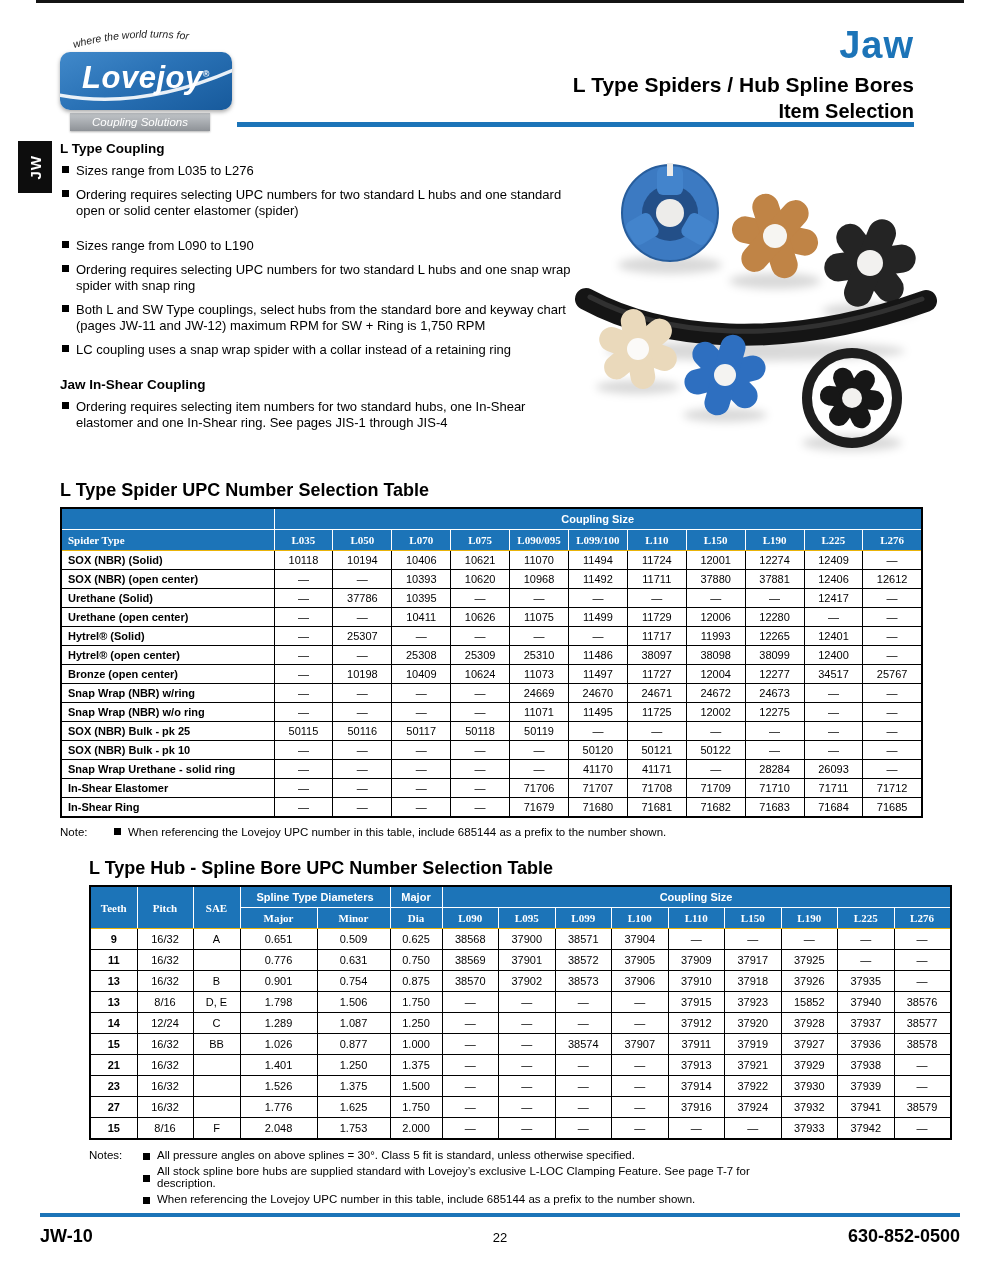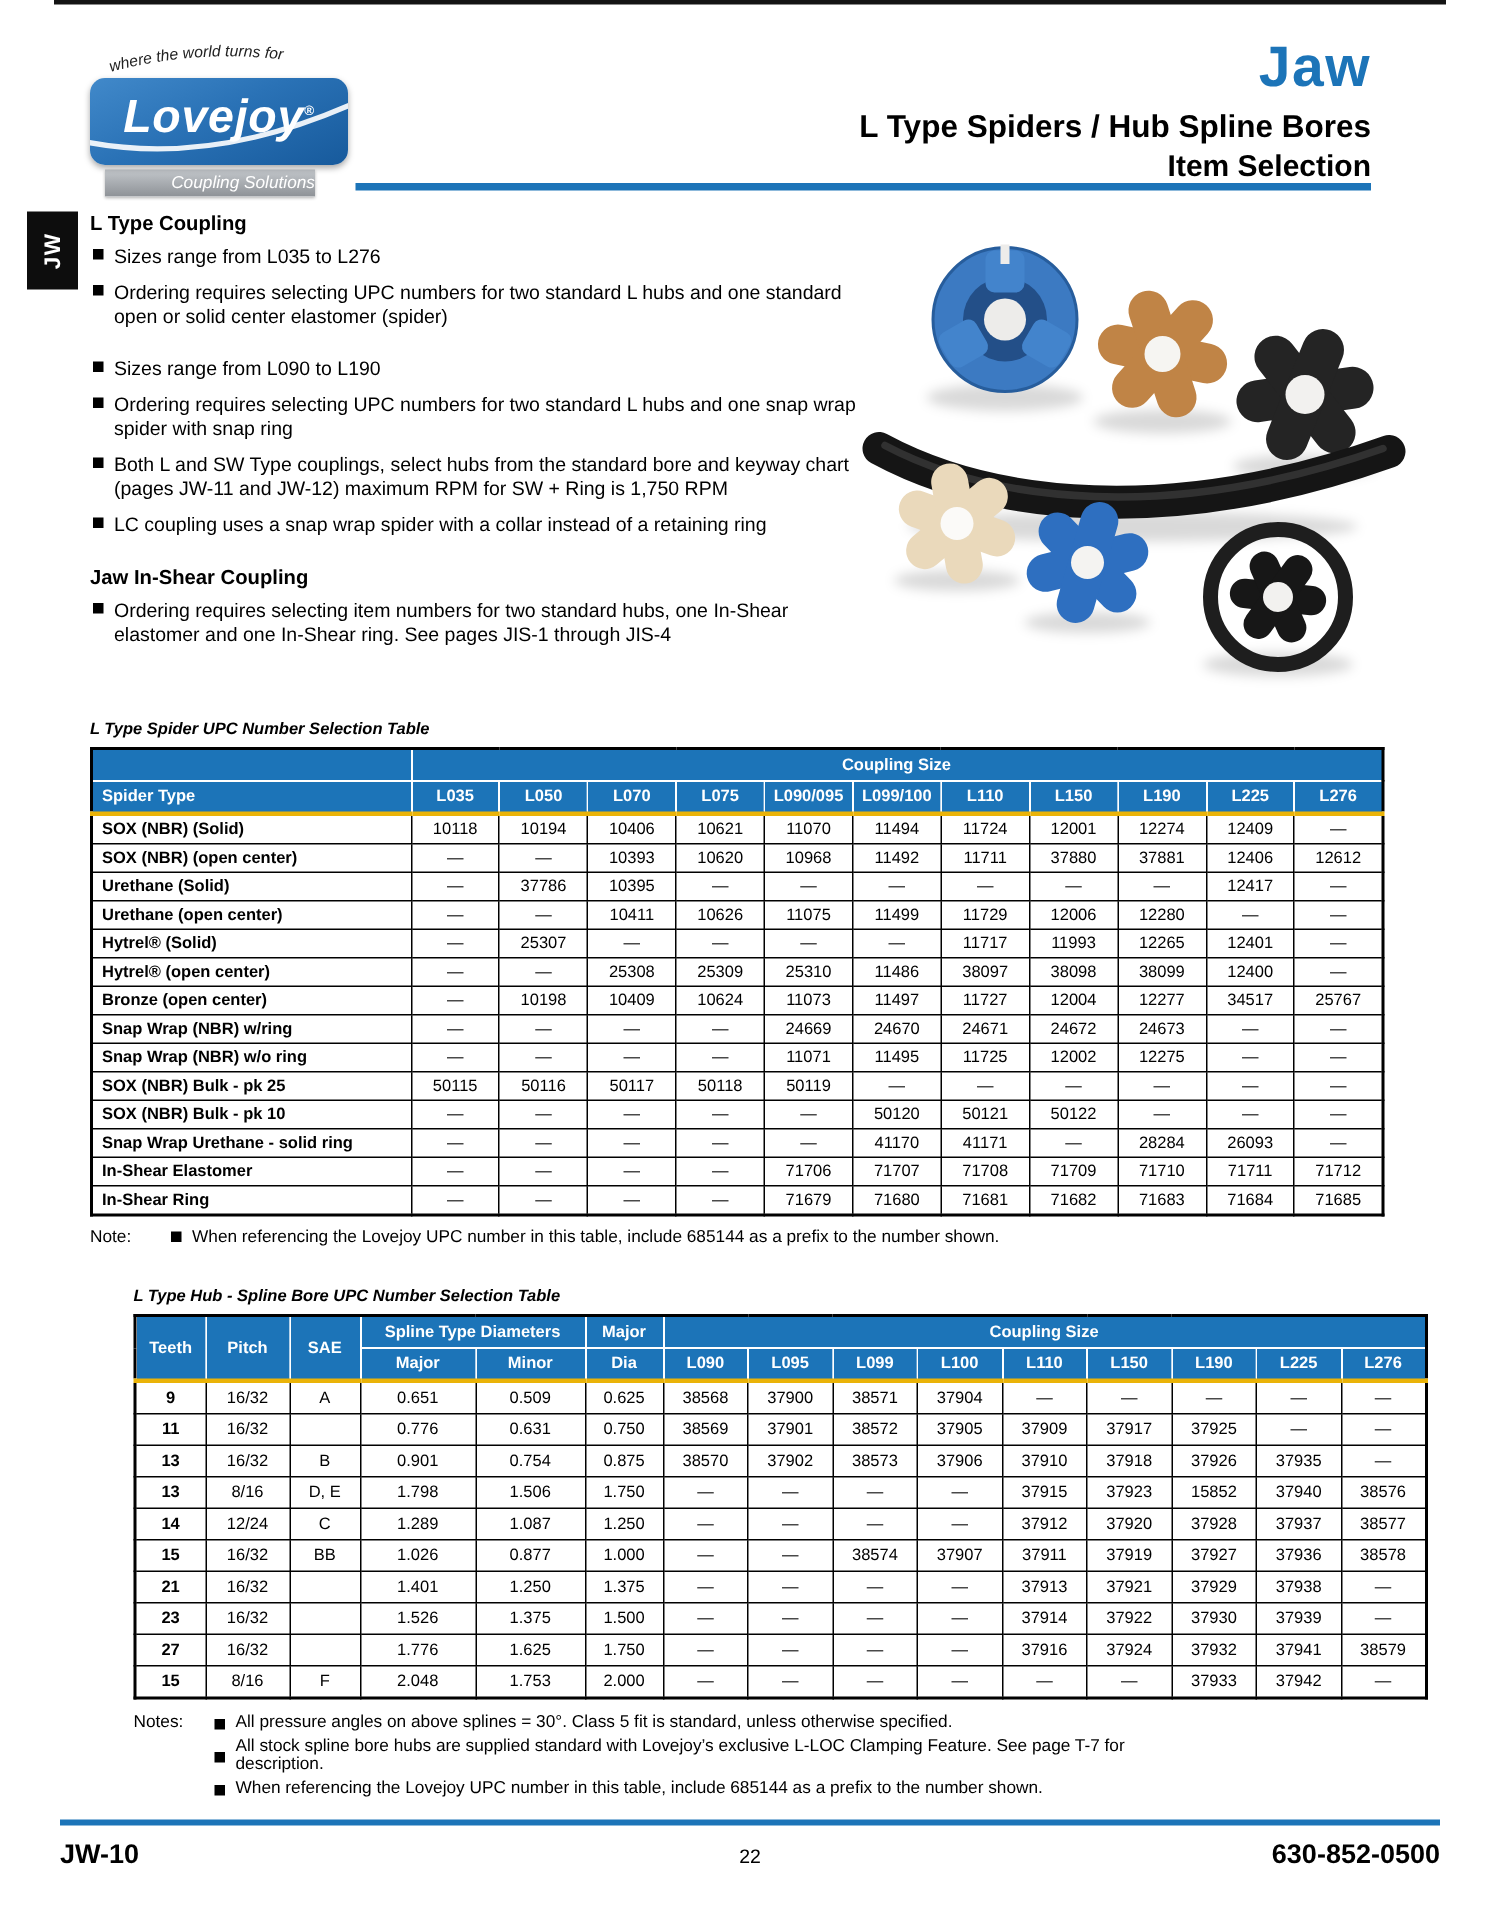--- a/index.html
+++ b/index.html
@@ -17,21 +17,21 @@
   .logo-arc { display:block; margin-left:2px; }
   .logo-box { position:relative; width:172px; height:58px; border-radius:10px;
     background:linear-gradient(155deg,#4189ca 0%, #2a72b6 45%, #175a9c 100%);
     box-shadow:0 2px 4px rgba(0,0,0,.35); overflow:hidden; }
   .logo-text { position:absolute; left:0; right:0; top:8px; text-align:center; color:#fff;
     font-size:31px; font-weight:bold; font-style:italic; letter-spacing:.5px; }
   .logo-text .reg { font-size:9px; vertical-align:super; font-style:normal; }
   .swoosh { position:absolute; left:0; top:0; }
   .logo-ribbon { width:140px; height:18px; margin:3px 0 0 10px;
     background:linear-gradient(#c3c7cb,#8e9297); color:#fff; font-size:11.5px; font-style:italic;
-    text-align:right; line-height:18px; box-shadow:0 1px 2px rgba(0,0,0,.3); }
+    text-align:center; line-height:18px; box-shadow:0 1px 2px rgba(0,0,0,.3); }
 
   
   .titles { position:absolute; top:26px; right:86px; text-align:right; }
   .t-jaw { font-size:38px; font-weight:bold; color:var(--accent); line-height:1; letter-spacing:1px; }
   .t-sub1 { margin-top:9px; font-size:21px; font-weight:bold; }
   .t-sub2 { margin-top:3px; font-size:20px; font-weight:bold; }
   .header-rule { position:absolute; left:237px; top:122px; width:677px; height:5px; background:var(--accent); }
 
   
   .side-tab { position:absolute; left:18px; top:141px; width:34px; height:52px; background:#0d0d0d;
@@ -44,25 +44,25 @@
   .sec-h { font-size:13.5px; font-weight:bold; margin-bottom:7px; }
   .bullet { display:flex; margin-bottom:7px; font-size:13px; line-height:1.28; }
   .sq { flex:none; width:7px; height:7px; background:#000; margin:3px 7px 0 2px; }
 
   
   .photo { position:absolute; left:570px; top:150px; width:372px; height:322px; }
 
   
   .tbl-block1 { position:absolute; left:60px; top:480px; width:861px; }
   .tbl-block2 { position:absolute; left:60px; top:858px; width:725px;padding-left:29px; }
-  .tbl-title { font-style:italic; font-weight:bold; font-size:11px; margin-bottom:6px; }
+  .tbl-title { font-weight:bold; font-size:18px; margin-bottom:6px; }
   table { border-collapse:collapse; width:100%; table-layout:fixed; border:2px solid #000; }
   thead th { background:var(--accent); color:#fff; font-weight:bold; font-size:11px;
     border:1px solid rgba(255,255,255,.7); padding:4px 2px; text-align:center; white-space:nowrap; overflow:hidden; }
-  thead tr:last-child th, thead th[rowspan] { border-bottom:3px solid #eab308; }
+  thead tr:last-child th, thead th[rowspan] { border-bottom:1px solid #eab308;font-family:Liberation Serif, serif; }
   thead th.left { text-align:left; padding-left:6px; }
   tbody td { border:1px solid #000; font-size:11px; text-align:center; padding:3px 2px;
     white-space:nowrap; overflow:hidden; }
   .tbl-block2 tbody td { padding:4px 2px; }
   td.rowlabel { text-align:left; font-weight:bold; padding-left:6px; }
   td.teeth { font-weight:bold; }
 
   .tbl-note { display:flex; margin-top:8px; font-size:11.5px; align-items:flex-start; }
   .note-label { flex:none; width:52px; }
   .tbl-note .sq, .notes-row .sq { margin-top:2px; }

